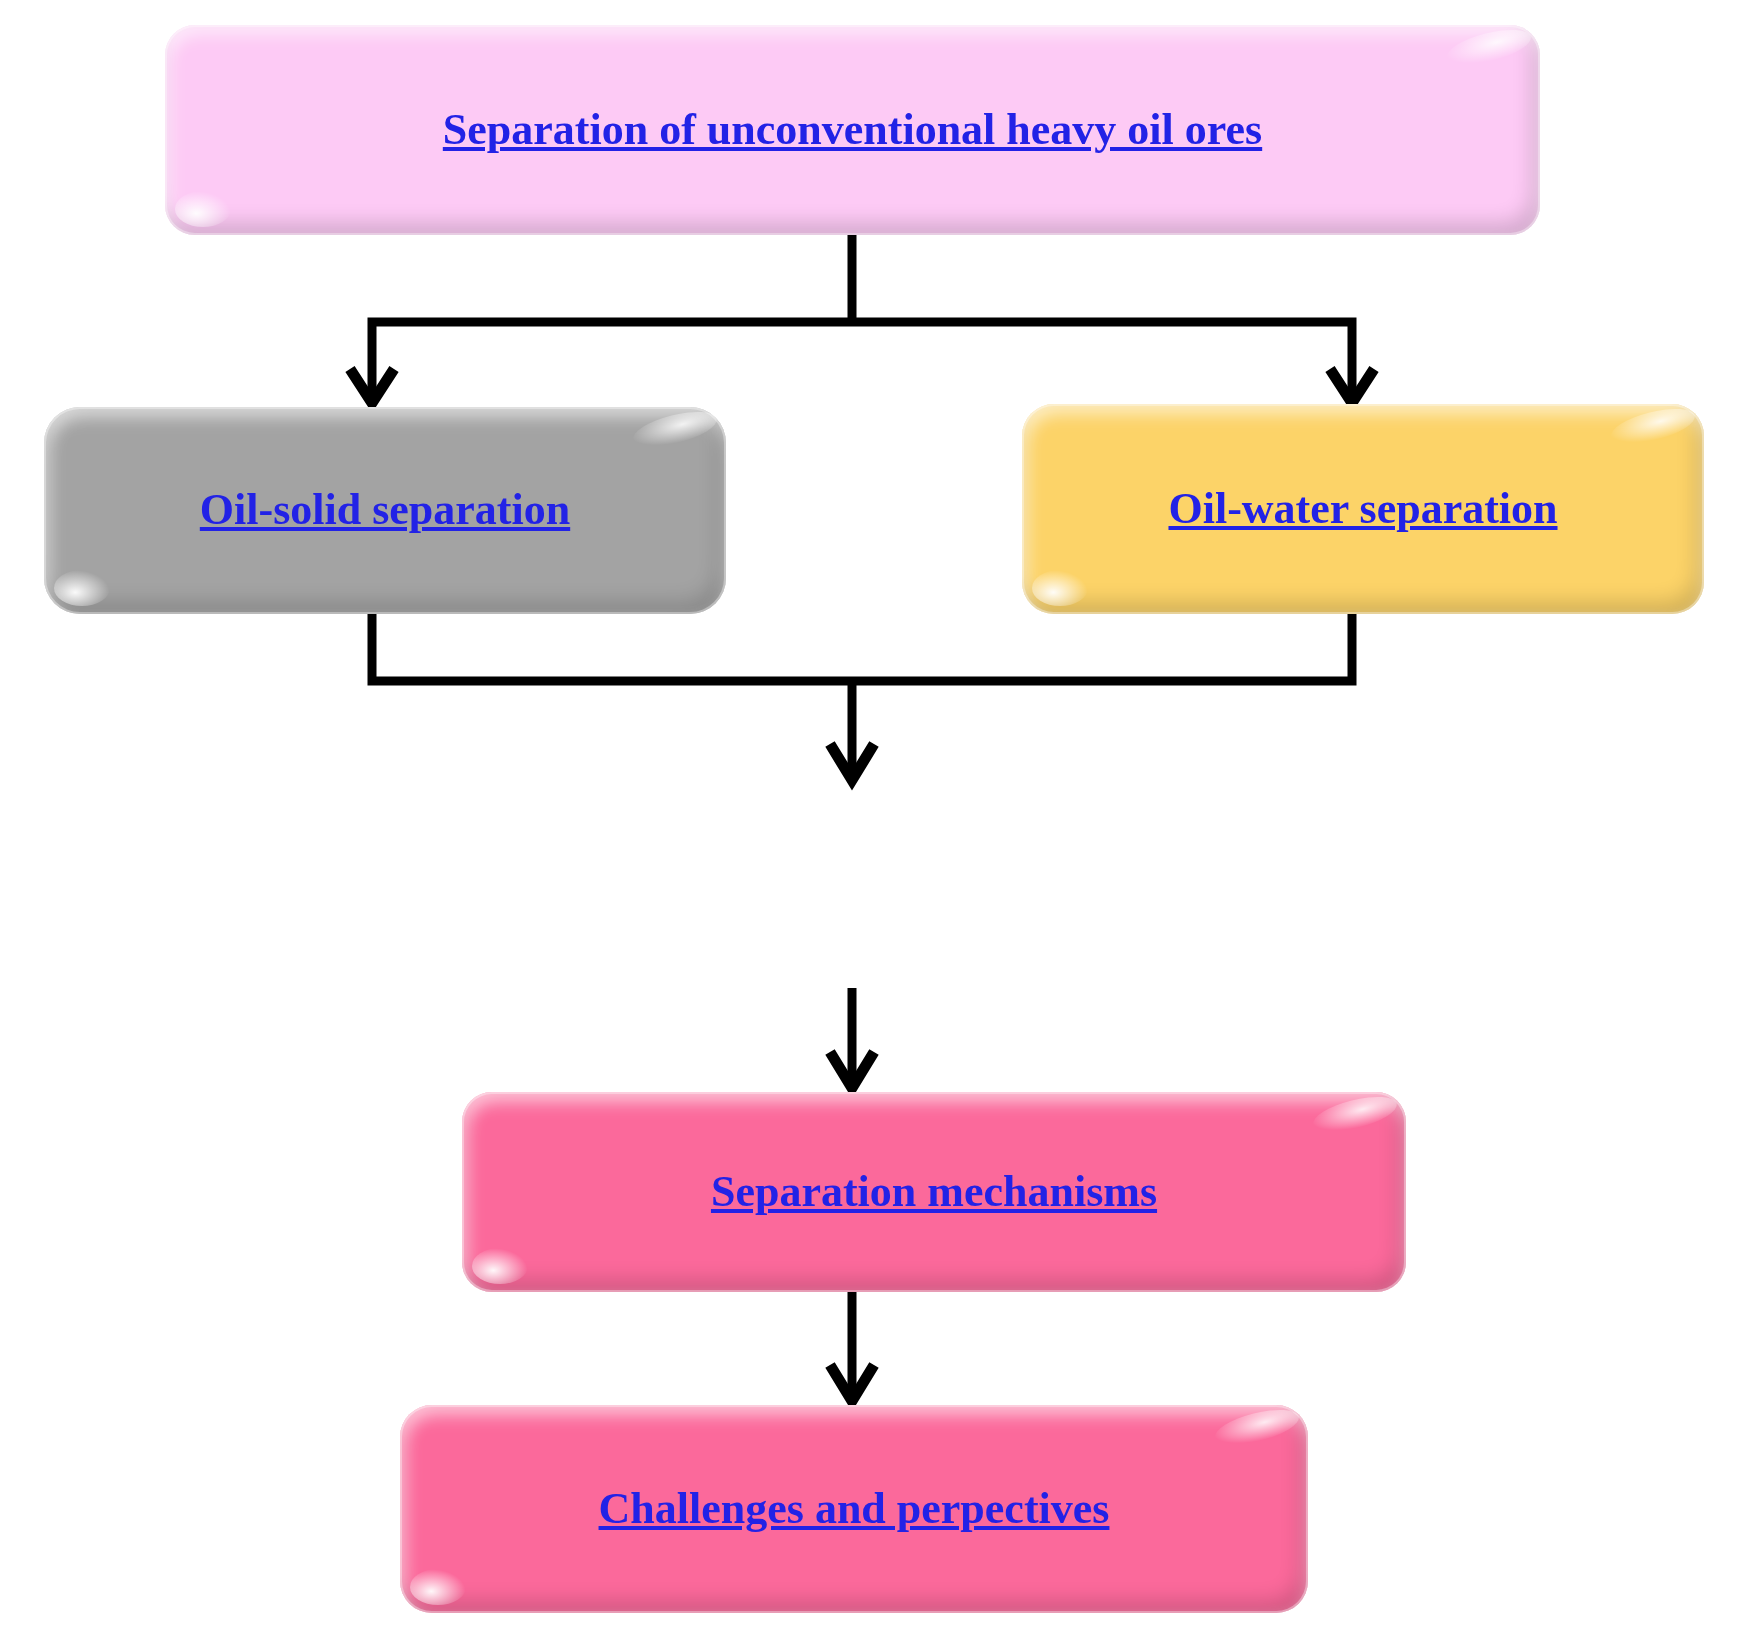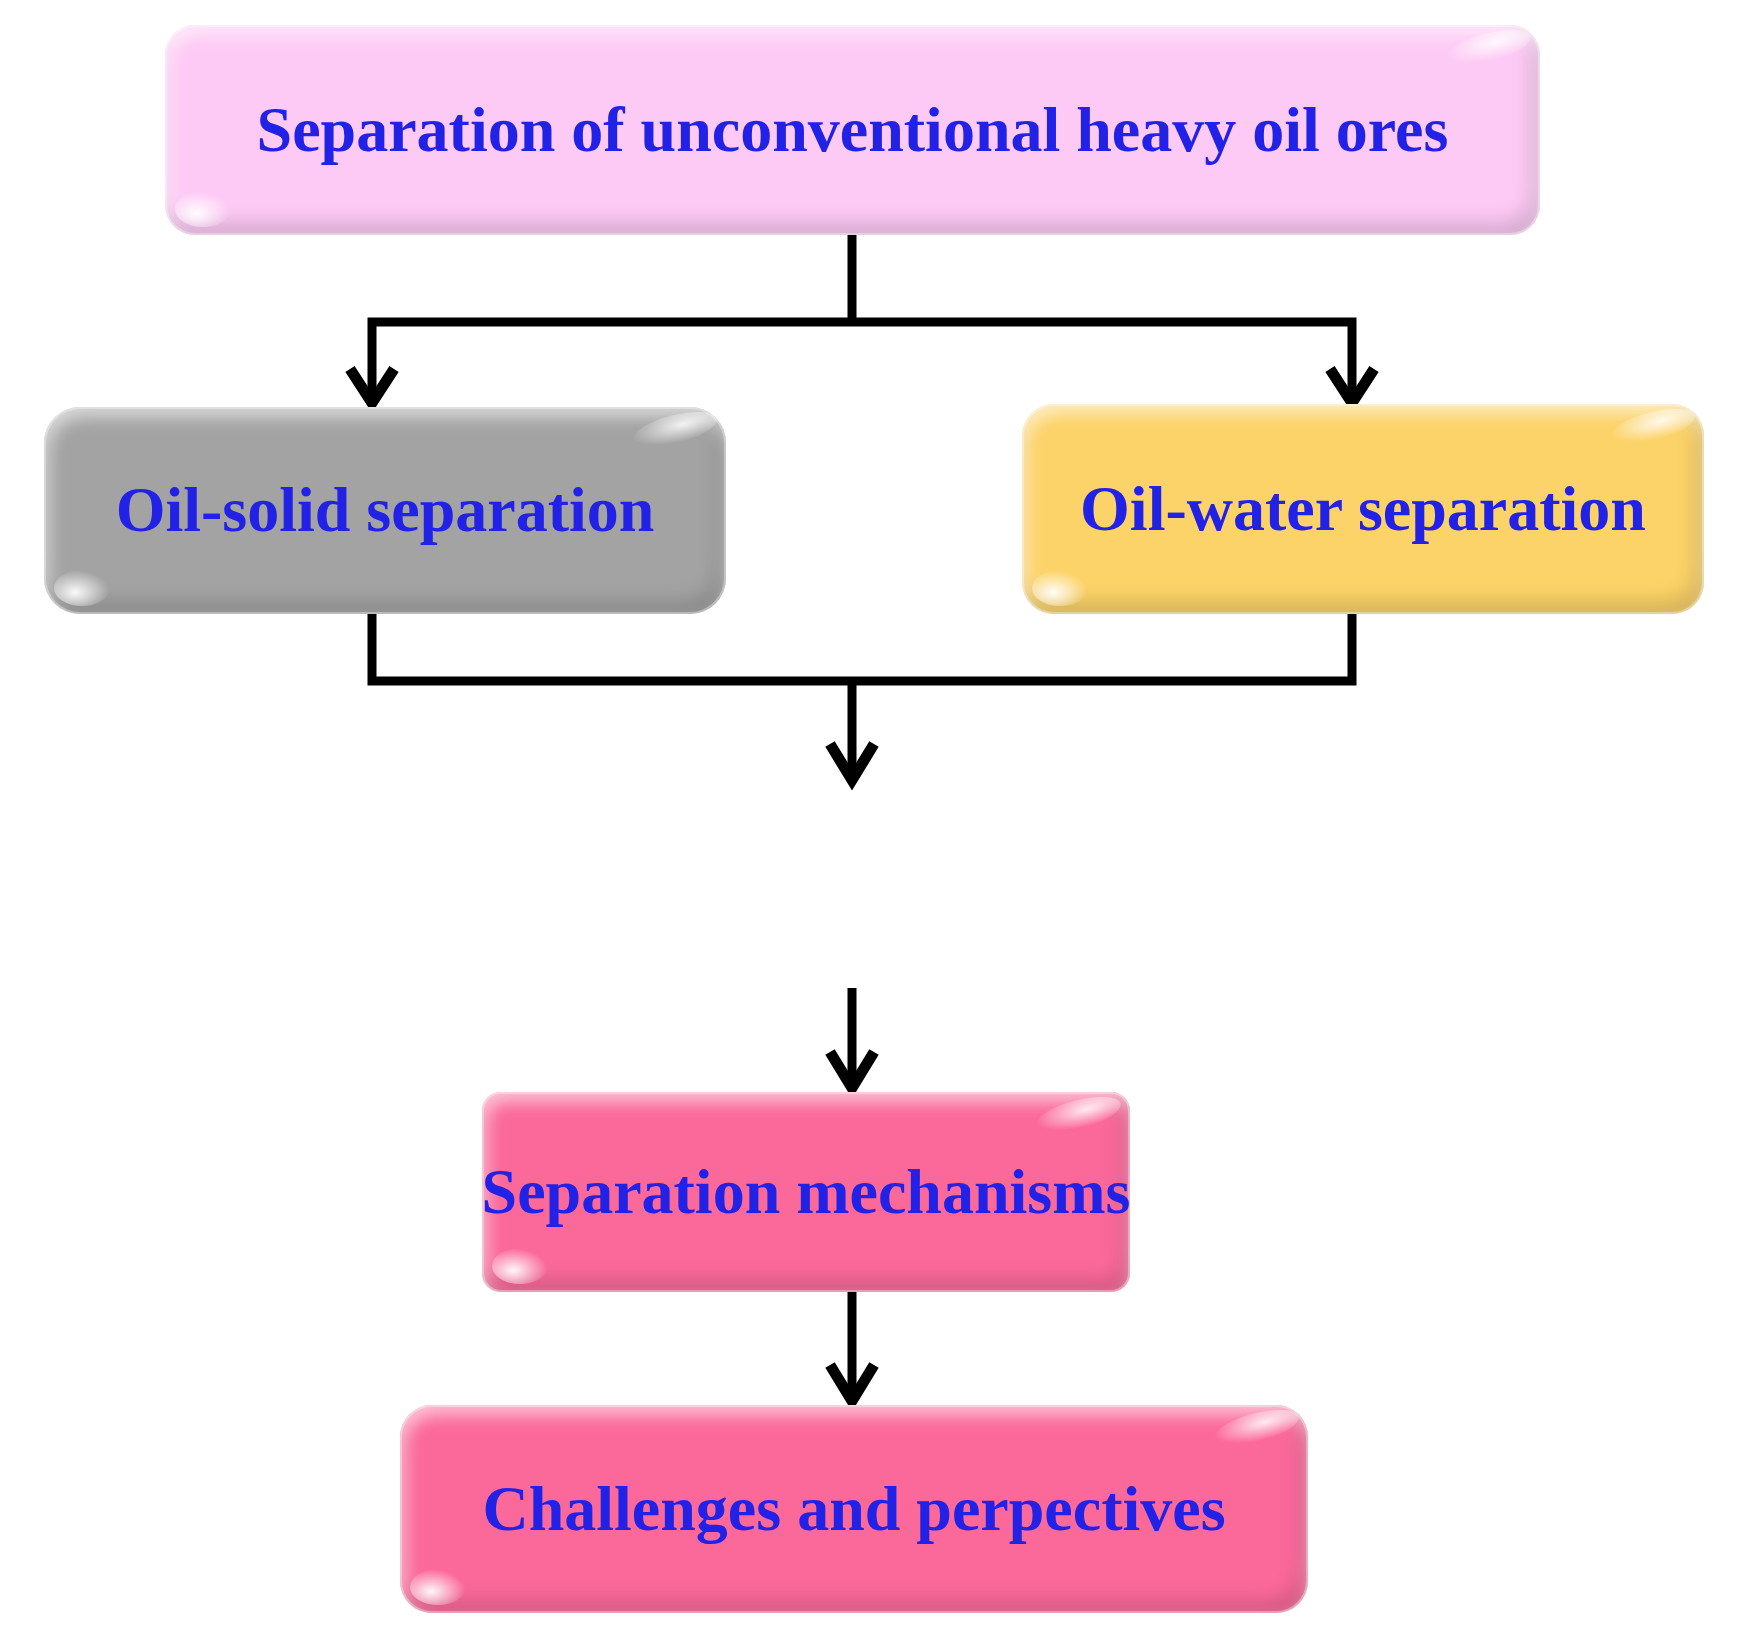--- a/index.html
+++ b/index.html
@@ -63,32 +63,33 @@
     width: 86px;
     height: 28px;
     border-radius: 50%;
     transform: rotate(-14deg);
     background: radial-gradient(ellipse at 60% 40%, rgba(255,255,255,0.85) 0%, rgba(255,255,255,0) 72%);
   }
   .node-label {
     position: relative;
     z-index: 2;
     font-weight: bold;
-    font-size: 64px;
+    font-size: 44px;
     line-height: 1.1;
     color: var(--text-color, #2222e6);
     padding: 0 20px;
     white-space: nowrap;
+    text-decoration: underline;
   }
   
   .node-root        { left: 165px;  top: 25px;   width: 1375px; height: 210px; border-radius: 30px; }
   .node-oil-solid   { left: 44px;   top: 407px;  width: 682px;  height: 207px; border-radius: 36px; }
   .node-oil-water   { left: 1022px; top: 404px;  width: 682px;  height: 210px; border-radius: 36px; }
   .node-fundamental { left: 480px;  top: 782px;  width: 748px;  height: 208px; border-radius: 42px; }
-  .node-mechanisms  { left: 482px;  top: 1092px; width: 648px;  height: 200px; border-radius: 19px; }
+  .node-mechanisms  { left: 462px;  top: 1092px; width: 944px;  height: 200px; border-radius: 30px; }
   .node-challenges  { left: 400px;  top: 1405px; width: 908px;  height: 208px; border-radius: 32px; }
 </style>
 </head>
 <body>
 
 <div class="canvas">
 
   <svg class="connectors" viewBox="0 0 1742 1640" xmlns="http://www.w3.org/2000/svg">
 
     <path class="shaft" d="M852,231 L852,322"></path>

